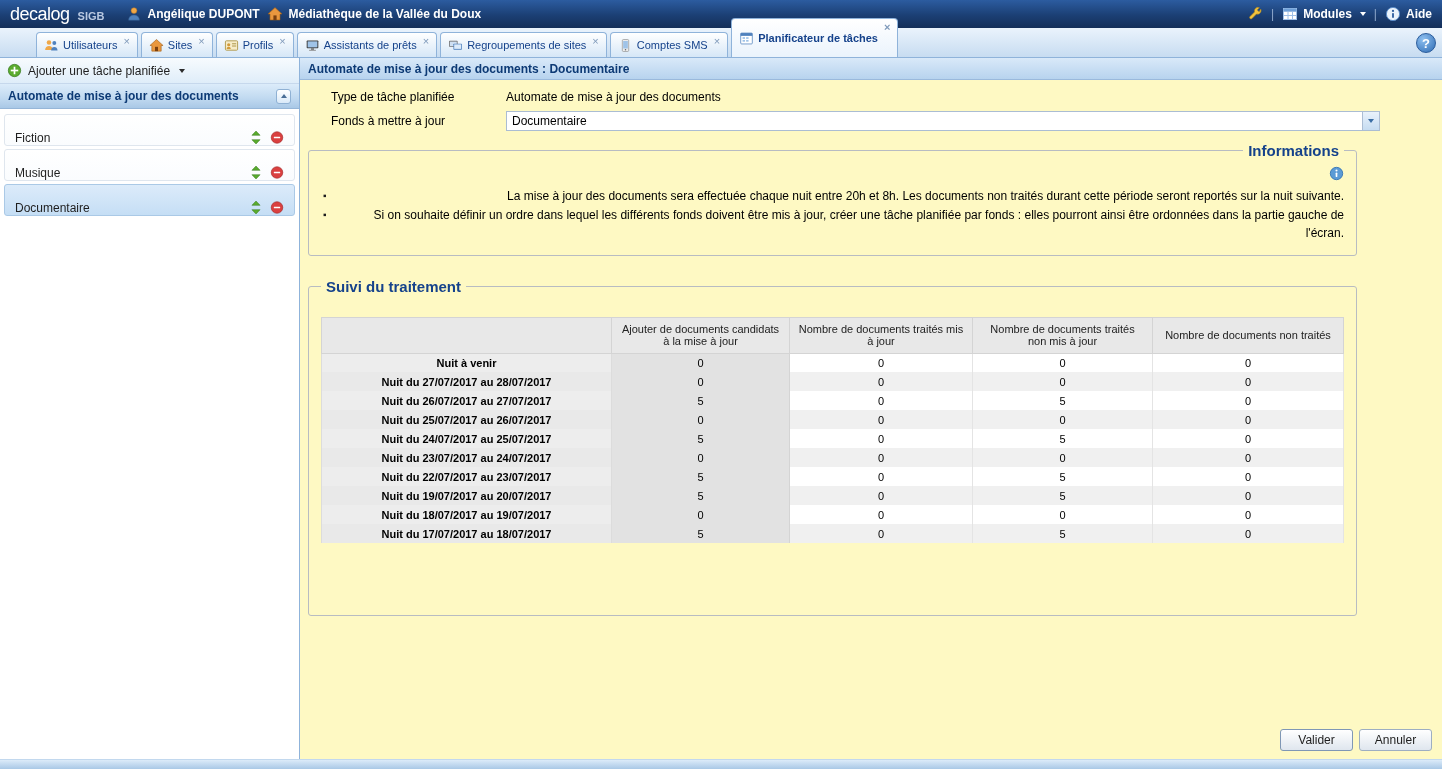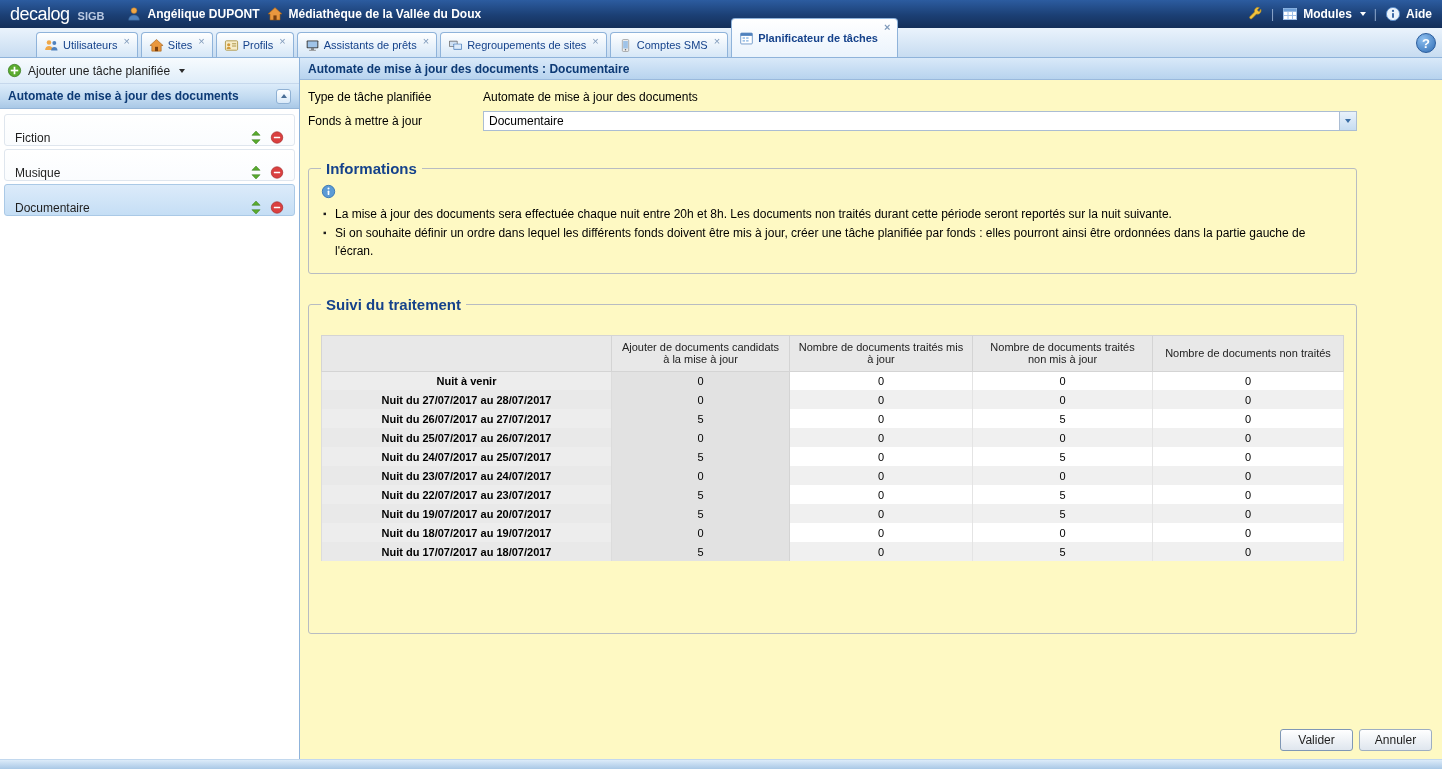--- a/index.html
+++ b/index.html
@@ -43,28 +43,28 @@
   .sidebar-list{padding:5px 4px;display:flex;flex-direction:column;gap:3px;}
   .sidebar-item{height:32px;flex:0 0 32px;display:flex;align-items:flex-end;padding:0 10px;border:1px solid #dfe6ee;border-radius:3px;background:linear-gradient(#ffffff,#fafcfe);color:#1e1e1e;cursor:pointer;}
   .sidebar-item.selected{background:linear-gradient(#dcebfa,#c5def5);border-color:#aac9e6;}
   .item-actions{margin-left:auto;display:inline-flex;align-items:center;gap:7px;}
   .item-actions .tb-icon{width:14px;height:15px;cursor:pointer;}
 
   
   .main{flex:1;display:flex;flex-direction:column;background:#fef9c3;overflow:hidden;}
   .main-header{height:22px;flex:0 0 22px;background:linear-gradient(#d9e9f9,#b7d3ee);border-bottom:1px solid #9ab9dc;display:flex;align-items:center;padding:0 8px;font-weight:bold;color:#0d3a75;}
   .main-body{flex:1;display:flex;flex-direction:column;padding:10px 8px 6px;overflow:hidden;}
-  .form-row{display:flex;align-items:center;margin-bottom:7px;}
+  .form-row{display:flex;align-items:center;margin-bottom:7px;margin-left:23px;}
   .form-label{width:175px;flex:0 0 175px;}
   .select{width:874px;height:20px;border:1px solid #abbdd3;background:#fff;display:flex;align-items:center;padding-left:5px;cursor:pointer;}
   .select-arrow{margin-left:auto;width:17px;height:100%;border-left:1px solid #abbdd3;background:linear-gradient(#e9f2fb,#c6dcf1);display:flex;align-items:center;justify-content:center;cursor:pointer;}
   .select-arrow::after{content:"";width:0;height:0;border-left:3.5px solid transparent;border-right:3.5px solid transparent;border-top:4.5px solid #3a6ea5;}
   fieldset{border:1px solid #b8bcc2;border-radius:3px;width:1049px;padding:4px 12px 12px;}
   legend{font-weight:bold;font-size:15px;color:#15428b;padding:0 5px;}
-  .fs-info{margin-top:22px;}
+  .fs-info{margin-top:4px;text-align:right;}
   .info-bubble{width:15px;height:15px;margin:3px 0 6px;display:inline-flex;}
   .info-bubble svg{width:100%;height:100%;}
   .info-list{list-style:none;}
   .info-list li{padding-left:14px;position:relative;line-height:1.55;}
   .info-list li::before{content:"▪";position:absolute;left:2px;top:1px;font-size:10px;color:#1e1e1e;}
   .fs-suivi{margin-top:22px;min-height:338px;}
 
   
   .grid{border-collapse:collapse;margin-top:18px;table-layout:fixed;width:1022px;font-size:11px;}
   .grid th{background:#e8e8e8;font-weight:normal;color:#222;padding:3px 8px;border:1px solid #d4d4d4;height:36px;vertical-align:middle;text-align:center;cursor:pointer;}

